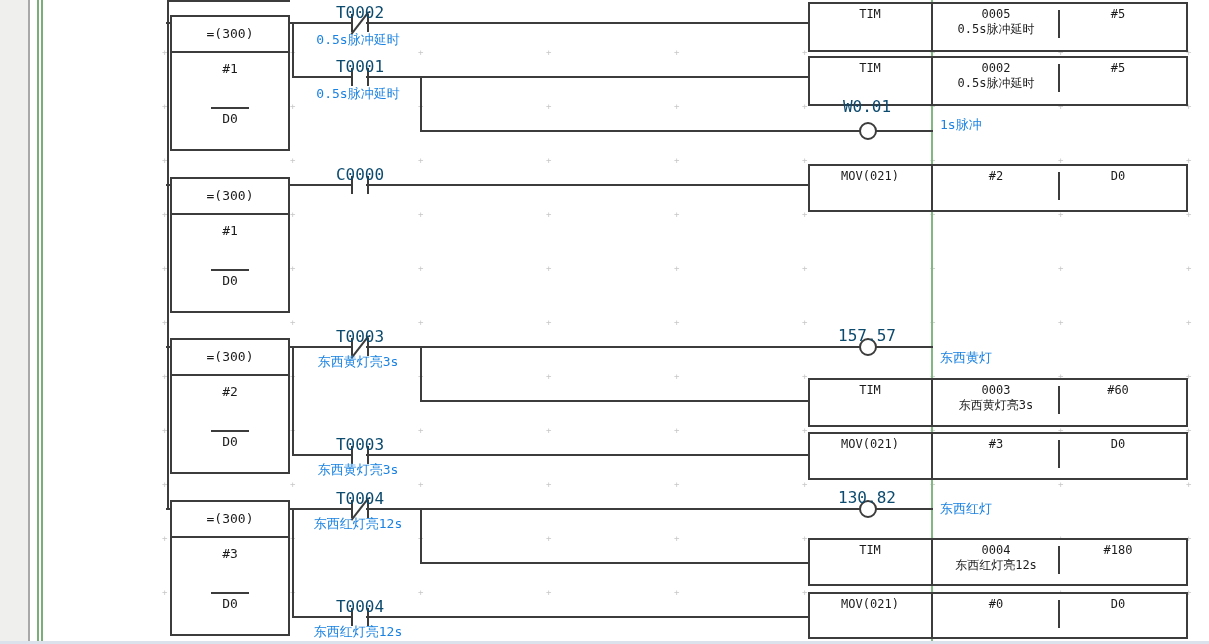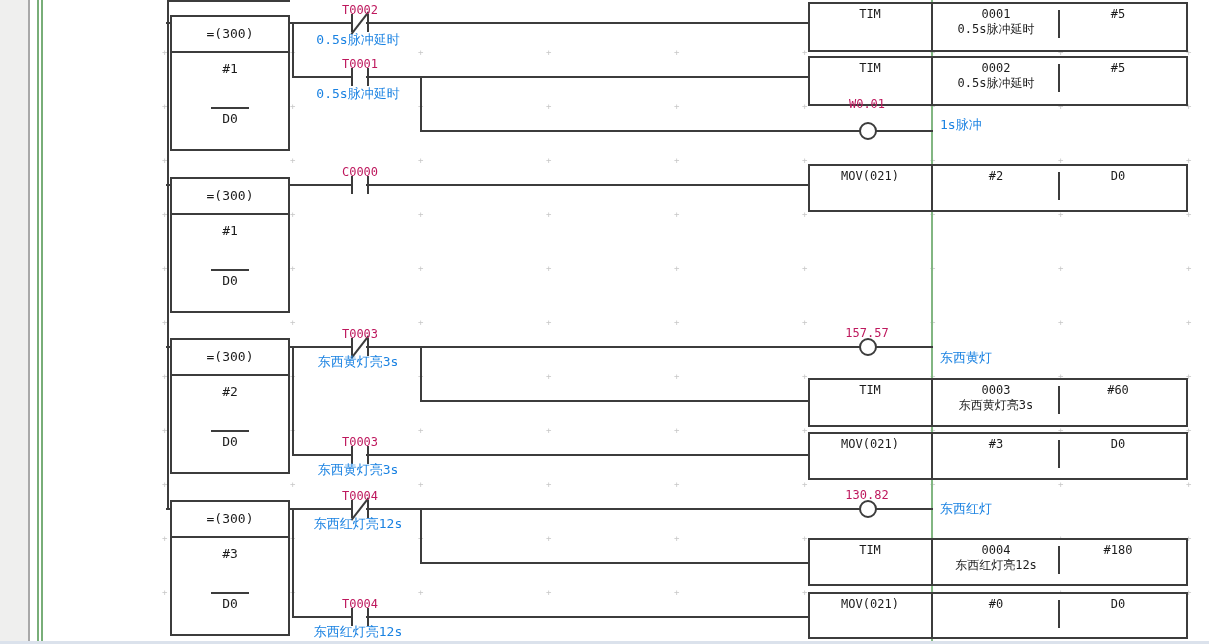--- a/index.html
+++ b/index.html
@@ -41,21 +41,21 @@
   .contact{position:absolute;width:18px;height:18px;z-index:3;}
   .contact .bar{position:absolute;top:0;width:2px;height:18px;background:#3c3c3c;}
   .contact .b1{left:0;} .contact .b2{left:16px;}
   .contact .slash{display:none;}
   .contact.nc .slash{display:block;position:absolute;left:8px;top:-5px;width:2px;height:28px;
                      background:#3c3c3c;transform:rotate(38deg);}
   
   .coil{position:absolute;width:18px;height:18px;border:2px solid #3c3c3c;border-radius:50%;
         background:#fff;box-sizing:border-box;z-index:3;}
   
-  .lbl{position:absolute;transform:translateX(-50%);font-size:12px;color:#be185d;
+  .lbl{position:absolute;transform:translateX(-50%);font-size:16px;color:#0c4a6e;
        white-space:nowrap;z-index:3;}
   .cmt{position:absolute;font-size:13px;color:#1a82e2;white-space:nowrap;z-index:3;}
   .cmt.ctr{transform:translateX(-50%);}
   .rail{position:absolute;left:167px;top:0;width:2px;height:510px;background:#3c3c3c;z-index:1;}
   .prevline{position:absolute;left:167px;top:0;width:123px;height:2px;background:#3c3c3c;z-index:1;}
 </style>
 </head>
 <body>
 
 <div id="app">
@@ -289,21 +289,21 @@
   <div class="coil" style="left:859px;top:338px"></div>
   <div class="lbl" style="left:867px;top:326px">157.57</div>
   <div class="cmt" style="left:940px;top:349px">东西黄灯</div>
 
   <div class="coil" style="left:859px;top:500px"></div>
   <div class="lbl" style="left:867px;top:488px">130.82</div>
   <div class="cmt" style="left:940px;top:500px">东西红灯</div>
 
   <div class="ib" style="top:2px;height:50px">
     <span class="ibname">TIM</span>
-    <span class="ibop1">0001</span>
+    <span class="ibop1">0005</span>
     <span class="ibcmt">0.5s脉冲延时</span>
     <span class="ibop2">#5</span>
     <i class="ibdiv"></i>
       <i class="ibsep"></i>
   </div>
   <div class="ib" style="top:56px;height:50px">
     <span class="ibname">TIM</span>
     <span class="ibop1">0002</span>
     <span class="ibcmt">0.5s脉冲延时</span>
     <span class="ibop2">#5</span>

